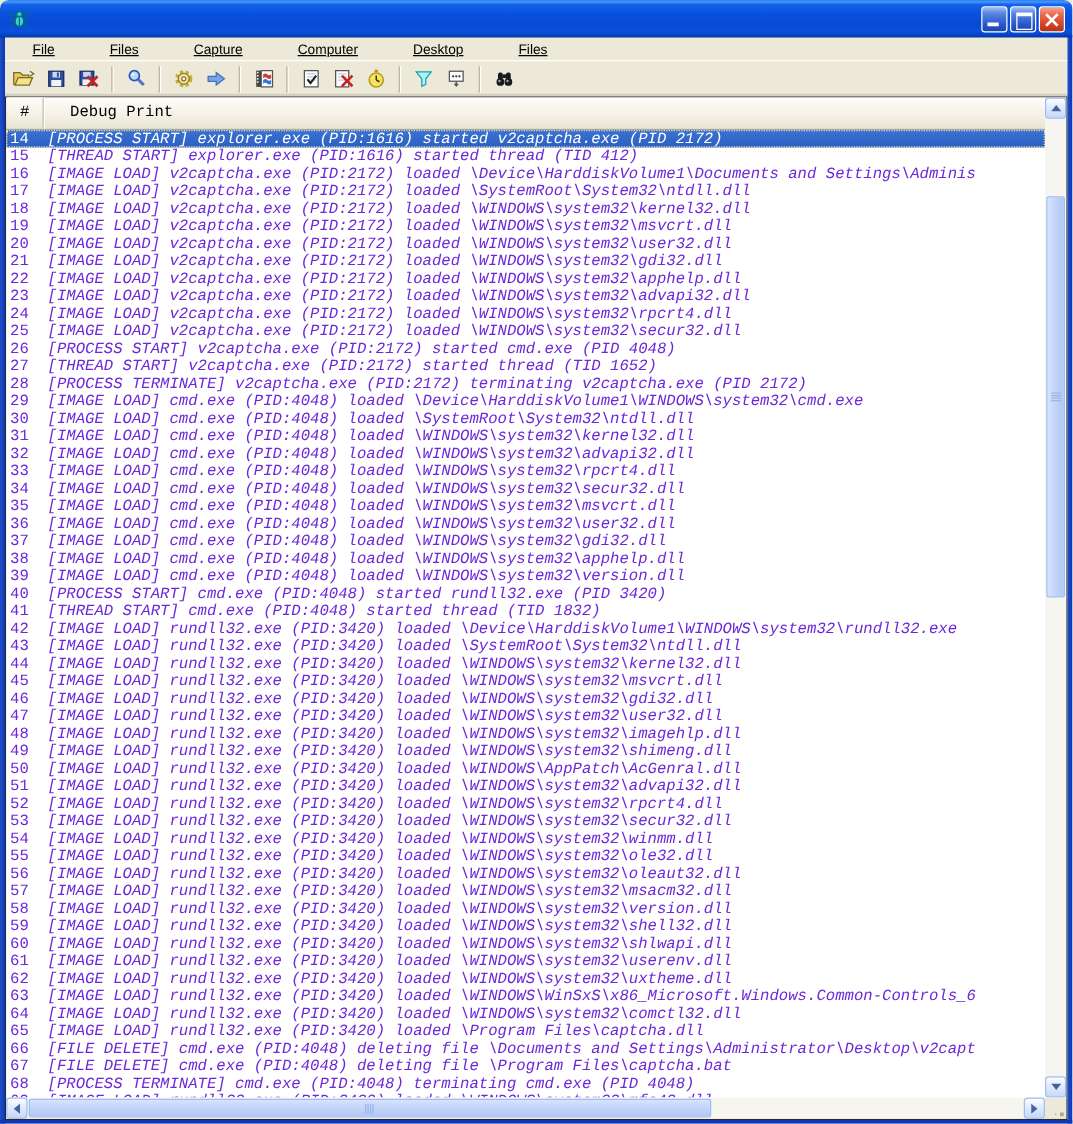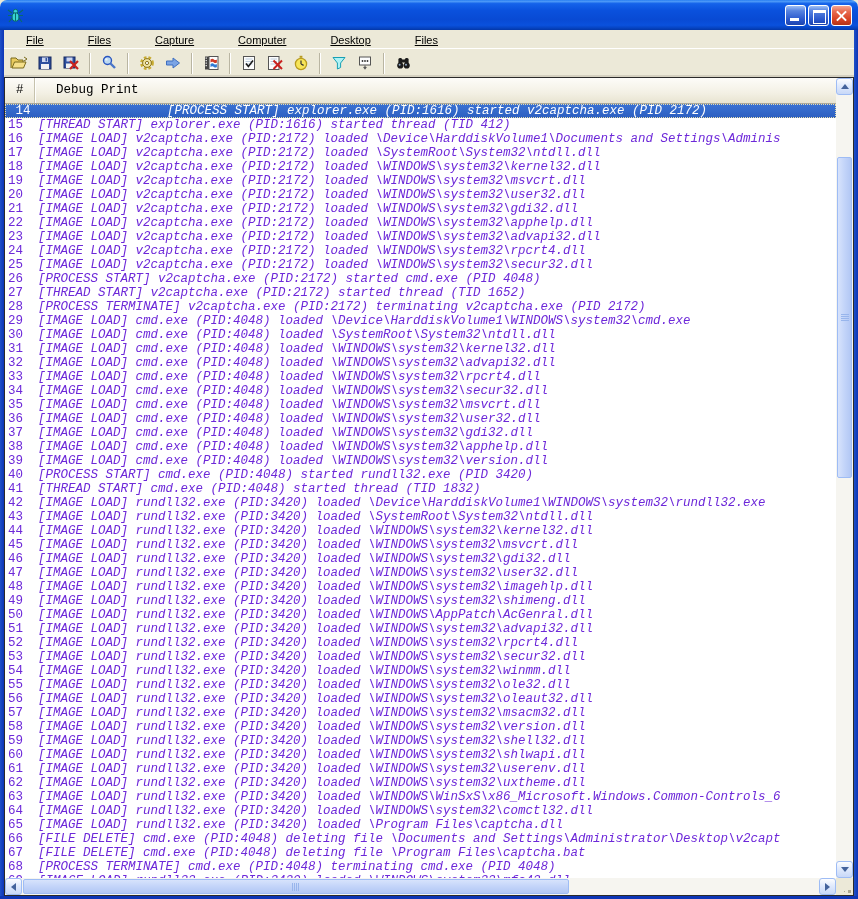--- a/index.html
+++ b/index.html
@@ -59,21 +59,21 @@
   .lv-h1 { width:30px; flex:none; line-height:25px; padding-left:11px;
       border-right:1px solid #c6c2ad; box-shadow:1px 0 0 #fff; }
   .lv-h2 { flex:1; line-height:25px; padding-left:21px; }
   .lv-body { position:absolute; top:26px; left:0; right:17px; bottom:17px; overflow:hidden;
       font-family:"Liberation Mono","DejaVu Sans Mono",monospace; font-size:12.5px;
       line-height:14px; white-space:pre; background:#fff; }
   .row { height:14px; display:flex; padding-left:3px; color:#6d28d9; }
   .cnum { width:30px; flex:none; }
   .ctext { flex:1; overflow:hidden;font-style:italic; }
   .row.sel { background:linear-gradient(180deg,#3a72d4,#2c5fc0); color:#fff;
-      outline:1px dotted #e8dfae; outline-offset:-1px;text-align:center; }
+      outline:1px dotted #e8dfae; outline-offset:-1px; }
 
   
   .vscroll { position:absolute; top:0; right:0; bottom:17px; width:17px; background:#f6f5f0; }
   .hscroll { position:absolute; left:0; right:17px; bottom:0; height:17px; background:#f6f5f0; }
   .sbtn { position:absolute; width:17px; height:17px; border:1px solid #9ebcf5; border-radius:3px;
       background:linear-gradient(180deg,#fdfdfe 0%,#e3ecfd 40%,#c8d8f8 100%);
       display:flex; align-items:center; justify-content:center; }
   .sb-up   { top:0; left:0; }
   .sb-down { bottom:0; left:0; }
   .sb-left { left:0; top:0; }

